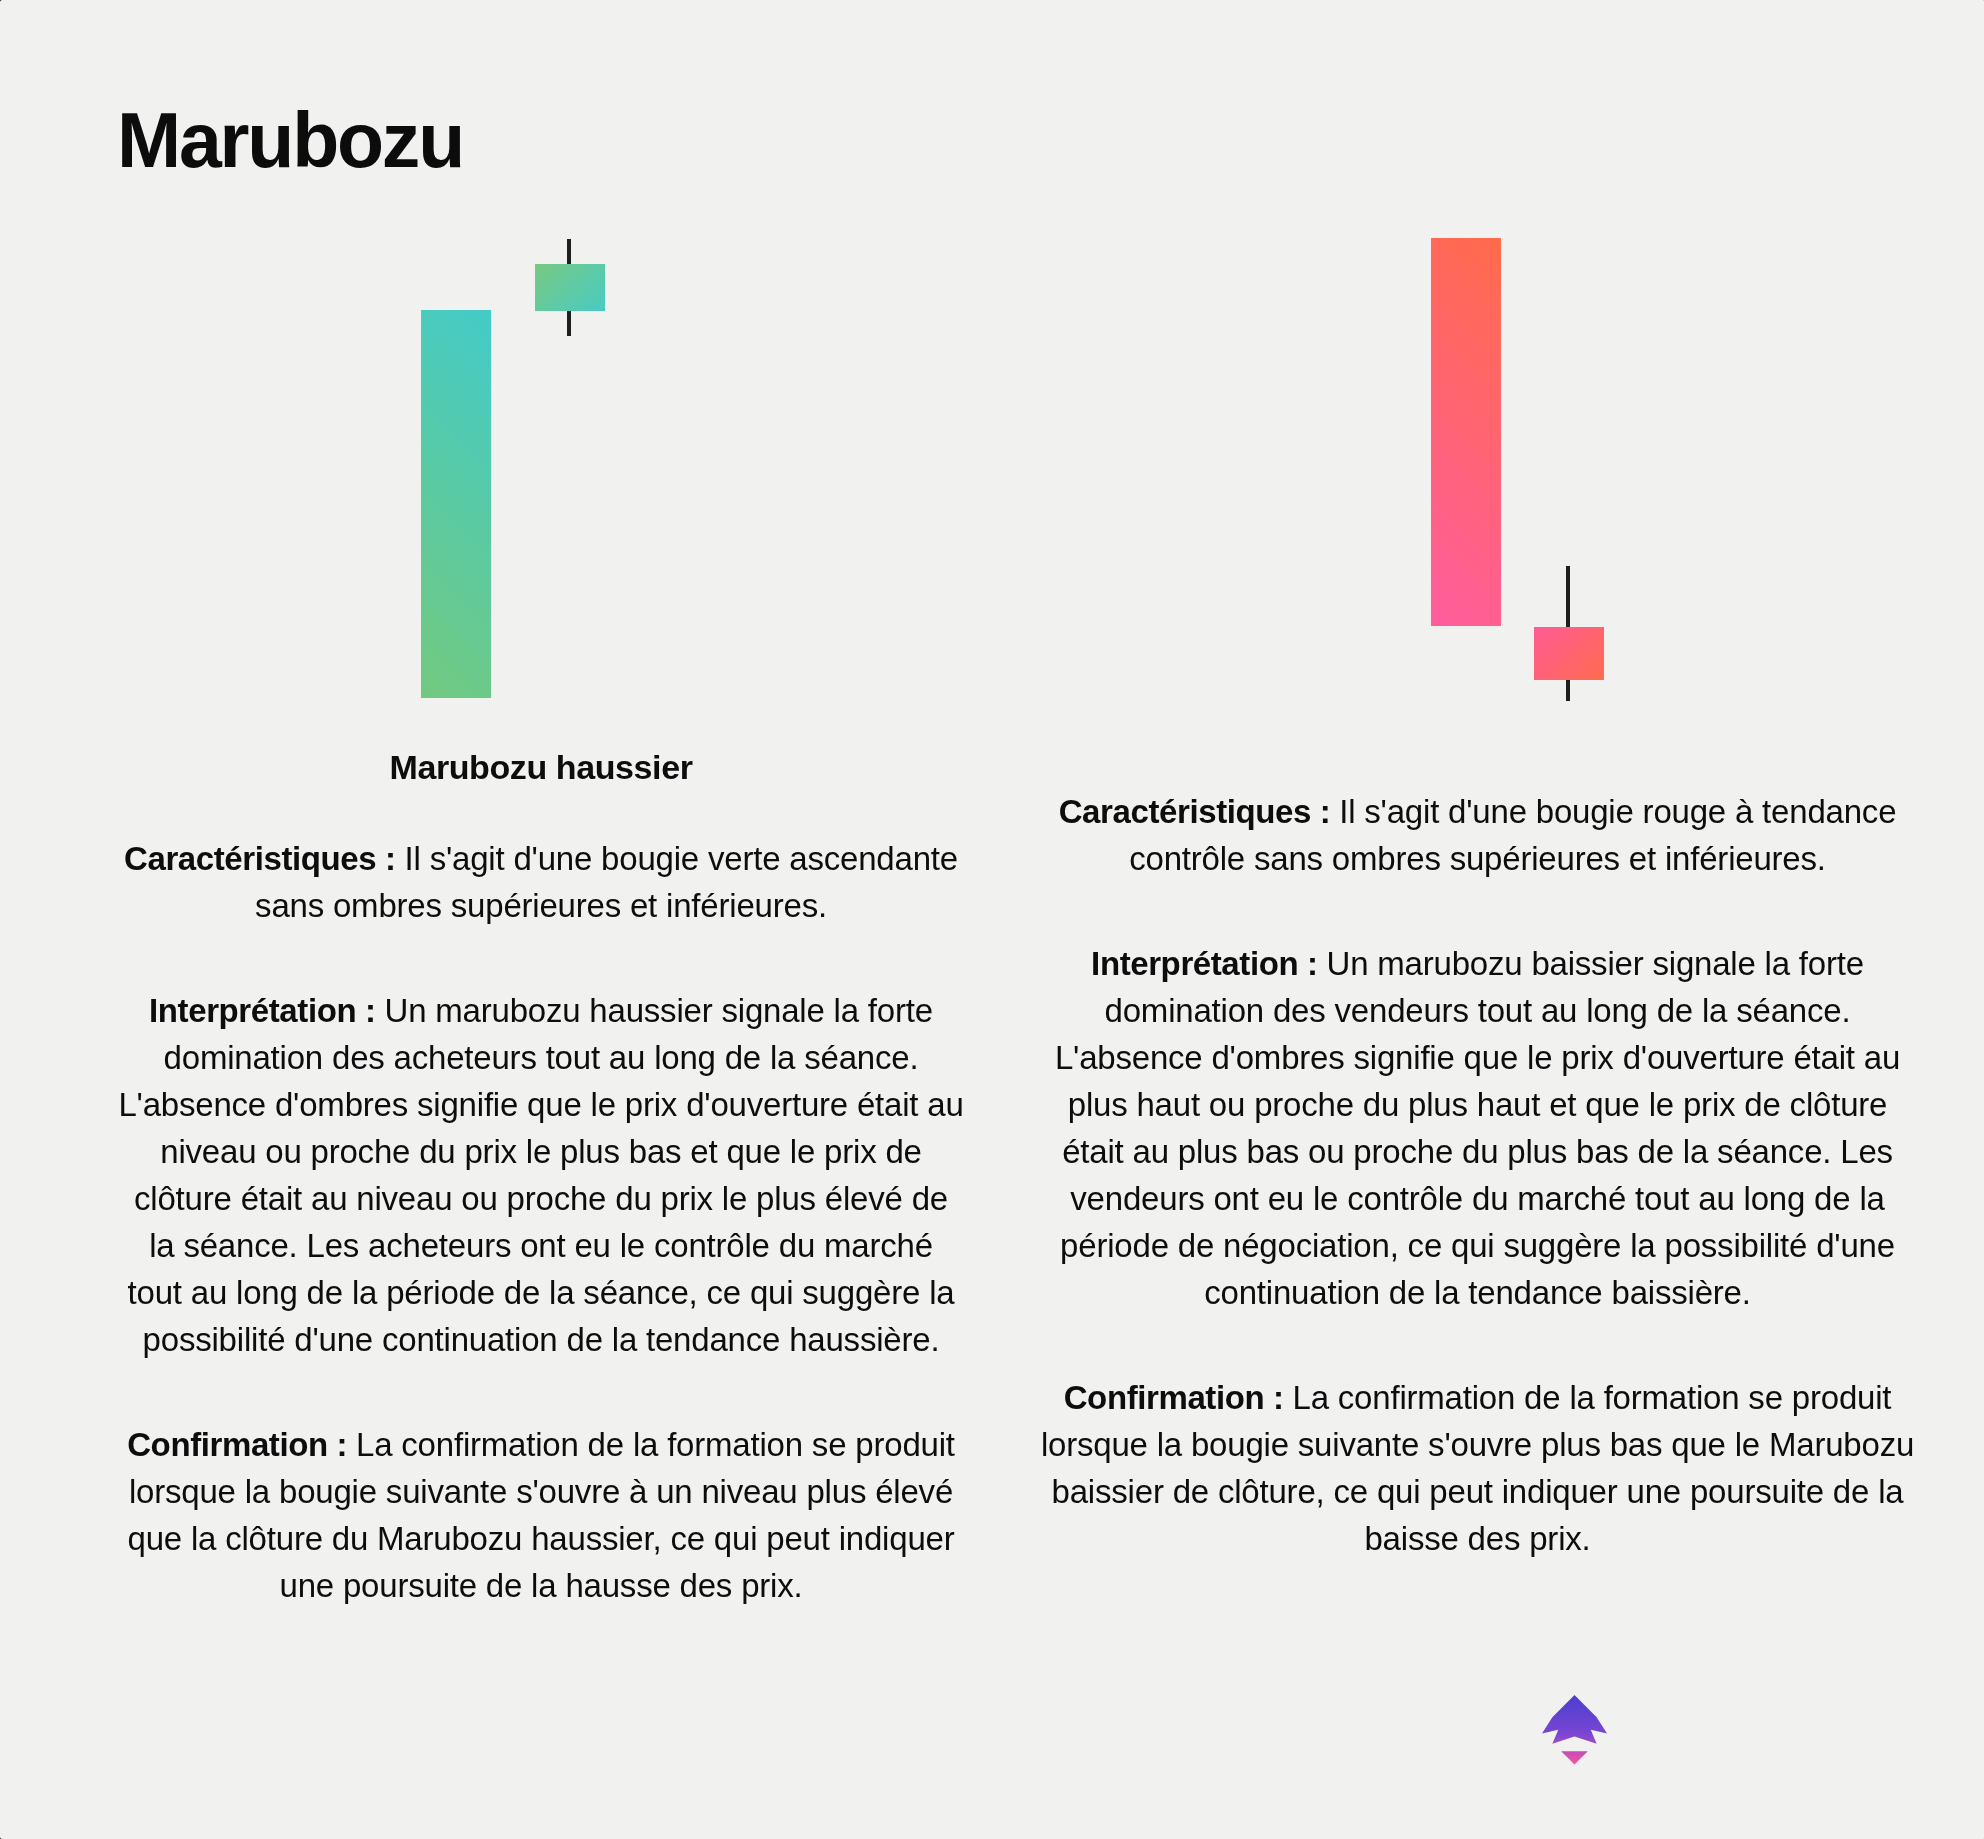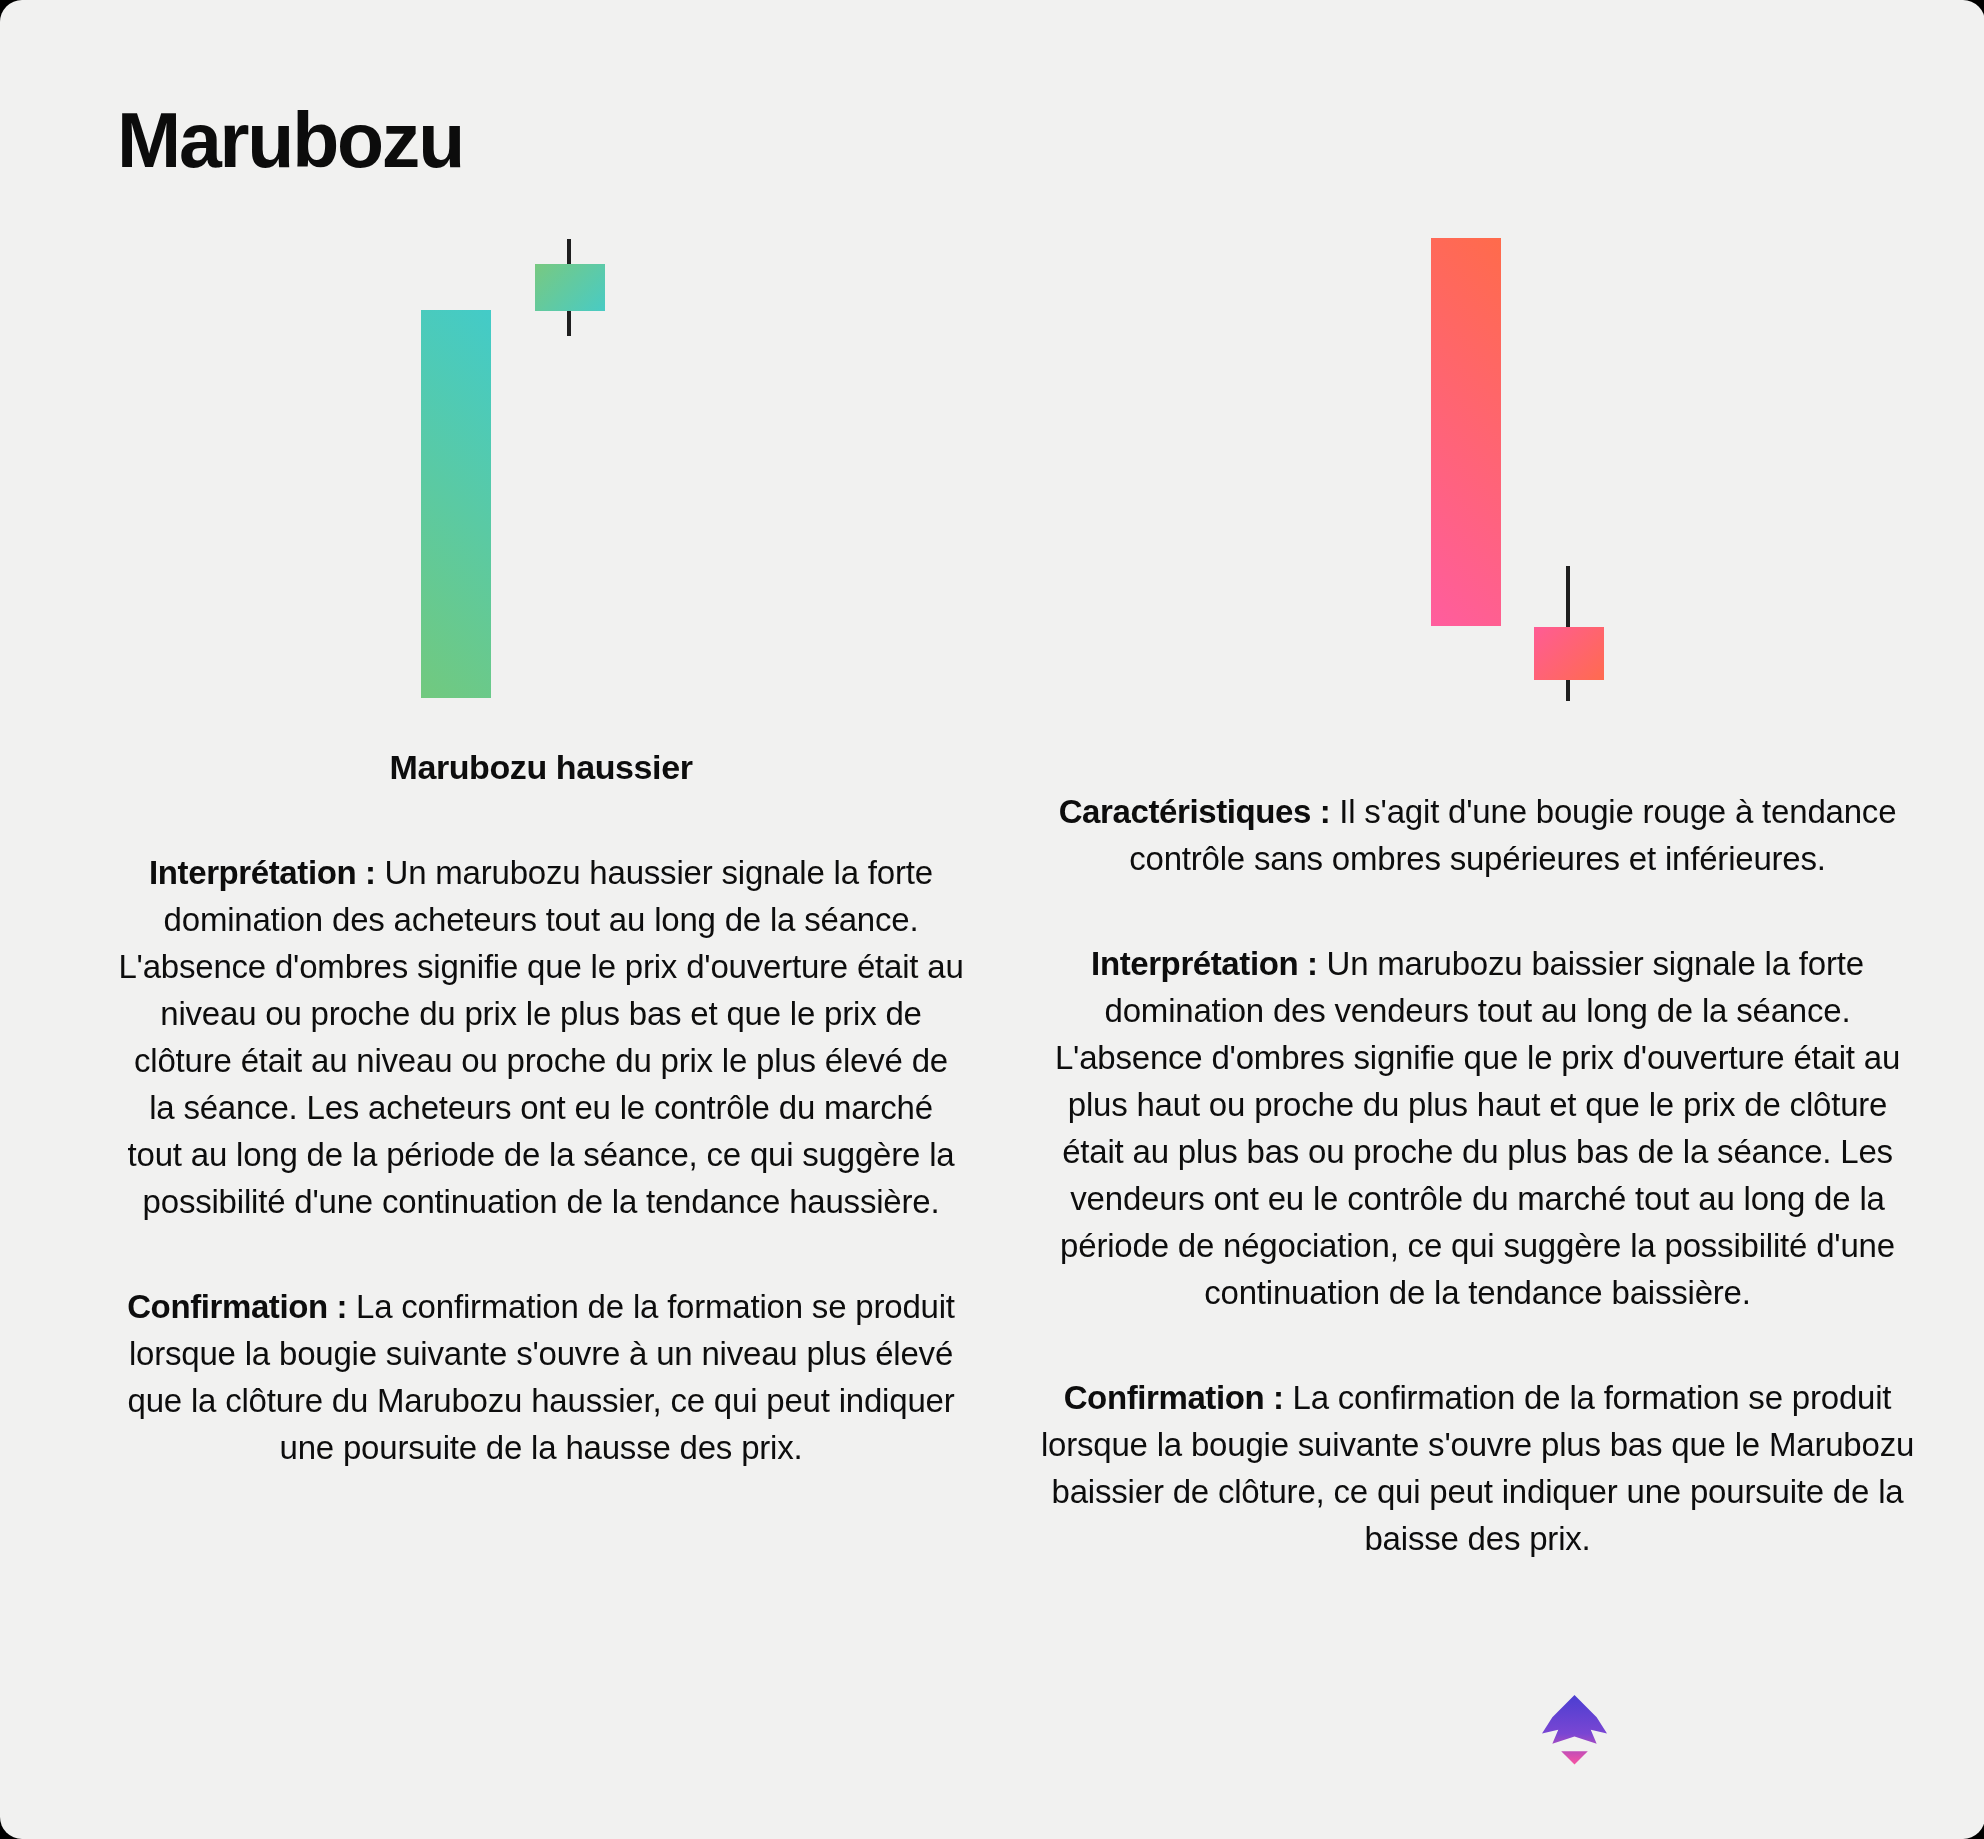--- a/index.html
+++ b/index.html
@@ -6,21 +6,21 @@
     margin: 0;
     padding: 0;
     background: #000;
     font-family: "Liberation Sans", sans-serif;
   }
   .card {
     position: relative;
     width: 1985px;
     height: 1839px;
     background: #f1f1f0;
-    border-radius: 22px;
+    border-radius: 2px;
     overflow: hidden;
     color: #0d0d0d;
   }
   .page-title {
     position: absolute;
     left: 117px;
     top: 96px;
     margin: 0;
     font-size: 77px;
     font-weight: 700;
@@ -103,20 +103,21 @@
   </div>
 
   <div>
     <div class="candle-part bear-big"></div>
     <div class="candle-part wick bear-small-wick"></div>
     <div class="candle-part bear-small-body"></div>
   </div>
 
   <div class="col col-left">
     <h3>Marubozu haussier</h3>
+    <p class="first"><strong>Caractéristiques :</strong> <span>Il s'agit d'une bougie verte ascendante sans ombres supérieures et inférieures.</span></p>
     <p><strong>Interprétation :</strong> <span>Un marubozu haussier signale la forte domination des acheteurs tout au long de la séance. L'absence d'ombres signifie que le prix d'ouverture était au niveau ou proche du prix le plus bas et que le prix de clôture était au niveau ou proche du prix le plus élevé de la séance. Les acheteurs ont eu le contrôle du marché tout au long de la période de la séance, ce qui suggère la possibilité d'une continuation de la tendance haussière.</span></p>
     <p><strong>Confirmation :</strong> <span>La confirmation de la formation se produit lorsque la bougie suivante s'ouvre à un niveau plus élevé que la clôture du Marubozu haussier, ce qui peut indiquer une poursuite de la hausse des prix.</span></p>
   </div>
 
   <div class="col col-right">
     <p class="first"><strong>Caractéristiques :</strong> <span>Il s'agit d'une bougie rouge à tendance contrôle sans ombres supérieures et inférieures.</span></p>
     <p><strong>Interprétation :</strong> <span>Un marubozu baissier signale la forte domination des vendeurs tout au long de la séance. L'absence d'ombres signifie que le prix d'ouverture était au plus haut ou proche du plus haut et que le prix de clôture était au plus bas ou proche du plus bas de la séance. Les vendeurs ont eu le contrôle du marché tout au long de la période de négociation, ce qui suggère la possibilité d'une continuation de la tendance baissière.</span></p>
     <p><strong>Confirmation :</strong> <span>La confirmation de la formation se produit lorsque la bougie suivante s'ouvre plus bas que le Marubozu baissier de clôture, ce qui peut indiquer une poursuite de la baisse des prix.</span></p>
   </div>
 

